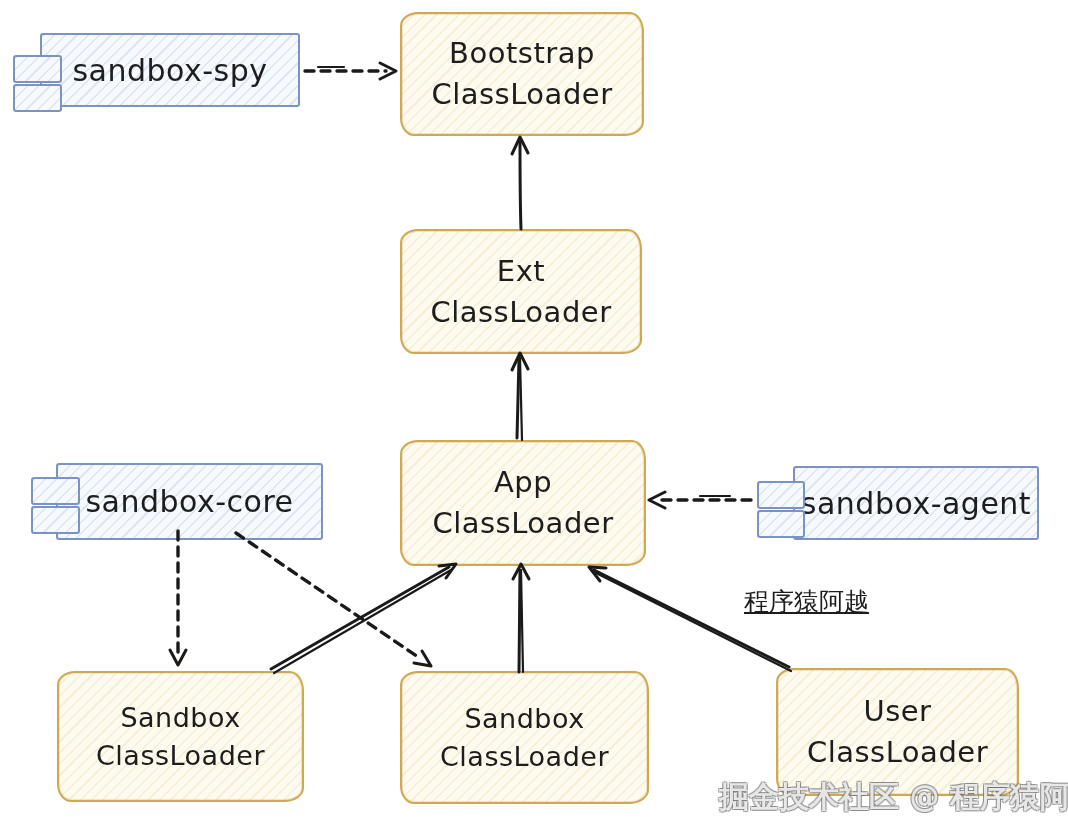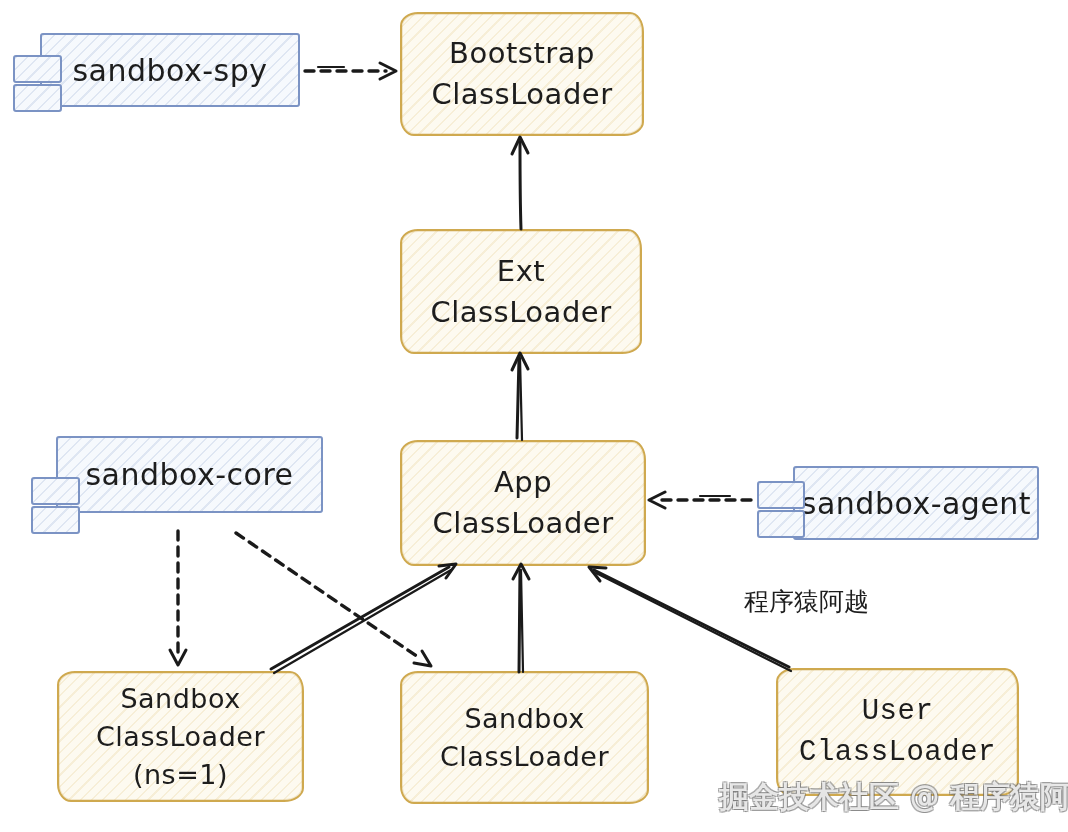--- a/index.html
+++ b/index.html
@@ -49,21 +49,21 @@
   #arrows path, #arrows line, #arrows polyline{
     fill:none;stroke:#1a1a1a;stroke-linecap:round;stroke-linejoin:round;
   }
   .solid{stroke-width:3px;}
   .thin{stroke-width:2.2px;}
   .dashed{stroke-width:3.4px;stroke-dasharray:9 7;}
   .head{stroke-width:3px;}
   
   .author-note{
     position:absolute;left:744px;top:585px;
-    font-size:25px;font-weight:500;color:#1d1d1d;white-space:nowrap;z-index:6;
+    font-size:25px;font-weight:500;color:#1d1d1d;white-space:nowrap;z-index:6;text-decoration:underline;
   }
   .watermark{
     position:absolute;left:719px;top:777px;z-index:7;
     font-size:30px;font-weight:bold;white-space:nowrap;
     color:rgba(255,255,255,0.82);
     text-shadow:
       1px 1px 0 rgba(110,110,110,0.55),
      -1px -1px 0 rgba(110,110,110,0.55),
       1px -1px 0 rgba(110,110,110,0.55),
      -1px 1px 0 rgba(110,110,110,0.55);
@@ -85,43 +85,42 @@
   </div>
 
   <div class="node" style="left:400px;top:440px;width:242px;height:122px;">
     <div class="ln">App</div>
     <div class="ln">ClassLoader</div>
   </div>
 
   <div class="node small" style="left:57px;top:671px;width:243px;height:127px;">
     <div class="ln">Sandbox</div>
     <div class="ln">ClassLoader</div>
-    <div class="ln">(ns=1)</div>
   </div>
 
   <div class="node small" style="left:400px;top:671px;width:245px;height:129px;">
     <div class="ln">Sandbox</div>
     <div class="ln">ClassLoader</div>
   </div>
 
-  <div class="node" style="left:776px;top:668px;width:239px;height:124px;font-family:Liberation Mono, monospace;">
+  <div class="node" style="left:776px;top:668px;width:239px;height:124px;">
     <div class="ln">User</div>
     <div class="ln">ClassLoader</div>
   </div>
 
   <div class="component">
     <div class="main" style="left:40px;top:33px;width:256px;height:70px;">
       <span class="clabel">sandbox-spy</span>
     </div>
     <div class="tab" style="left:13px;top:55px;width:45px;height:24px;"></div>
     <div class="tab" style="left:13px;top:84px;width:45px;height:24px;"></div>
   </div>
 
   <div class="component">
-    <div class="main" style="left:56px;top:436px;width:263px;height:73px;">
+    <div class="main" style="left:56px;top:463px;width:263px;height:73px;">
       <span class="clabel">sandbox-core</span>
     </div>
     <div class="tab" style="left:31px;top:477px;width:45px;height:24px;"></div>
     <div class="tab" style="left:31px;top:506px;width:45px;height:24px;"></div>
   </div>
 
   <div class="component">
     <div class="main" style="left:793px;top:466px;width:242px;height:70px;">
       <span class="clabel">sandbox-agent</span>
     </div>

